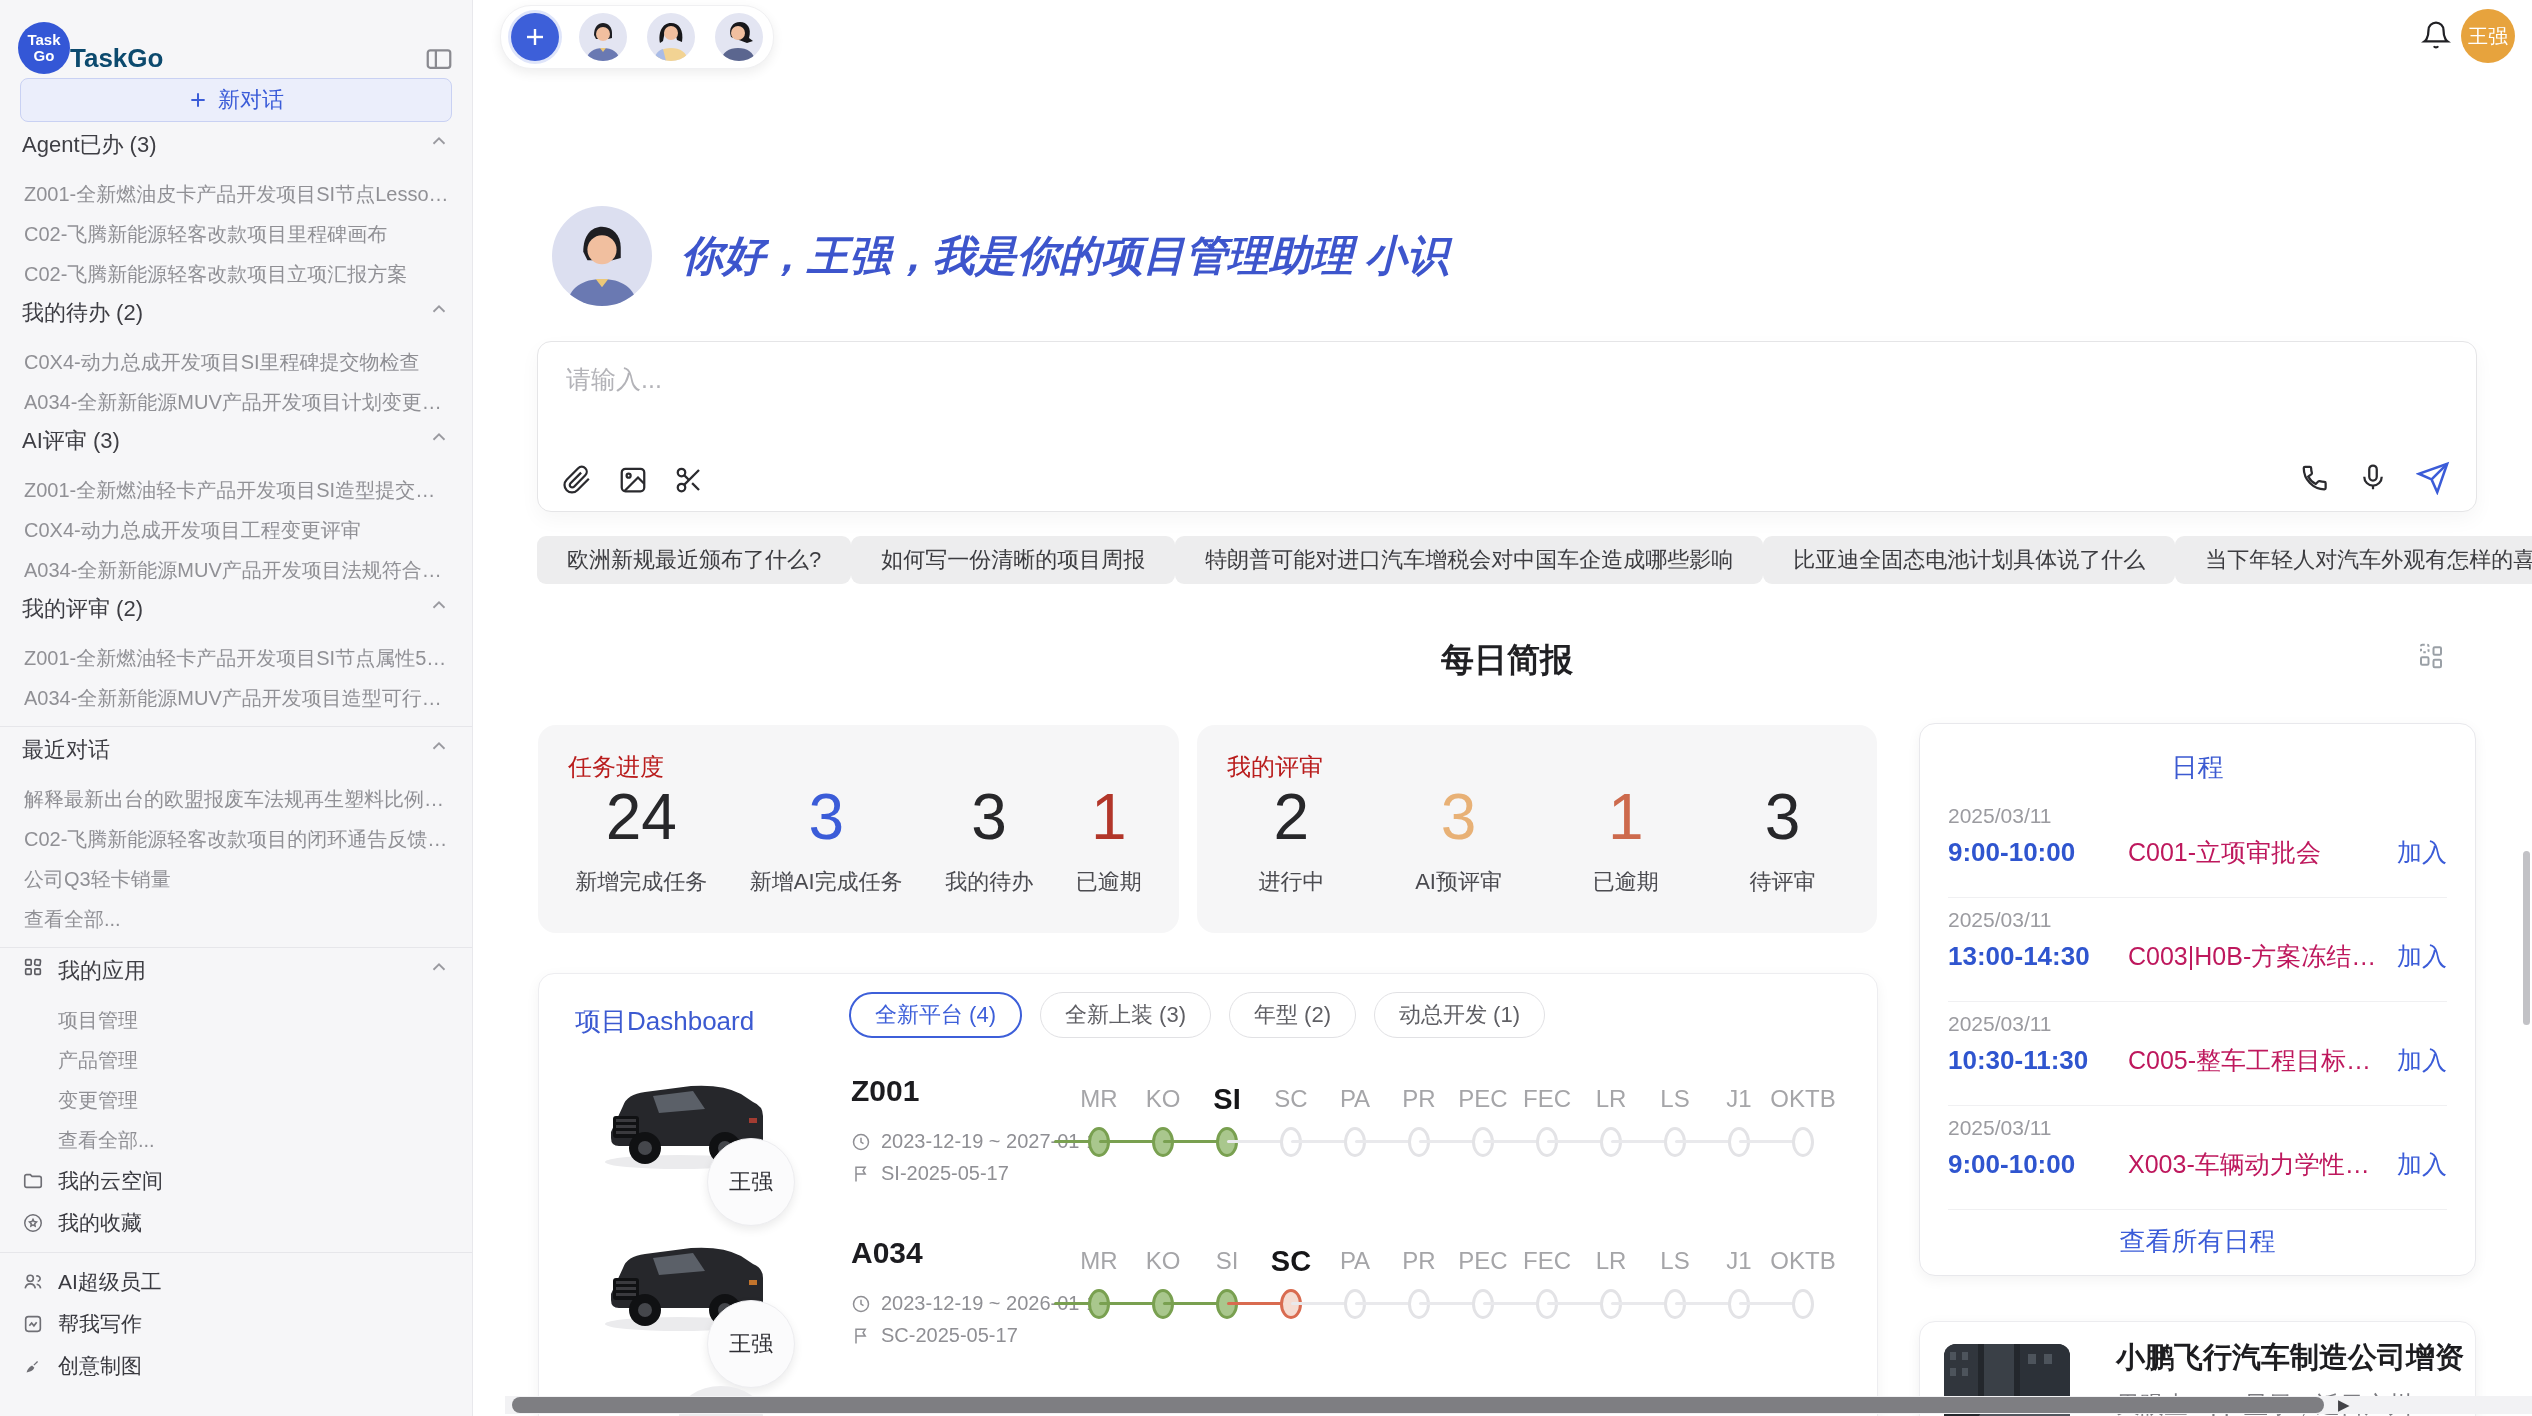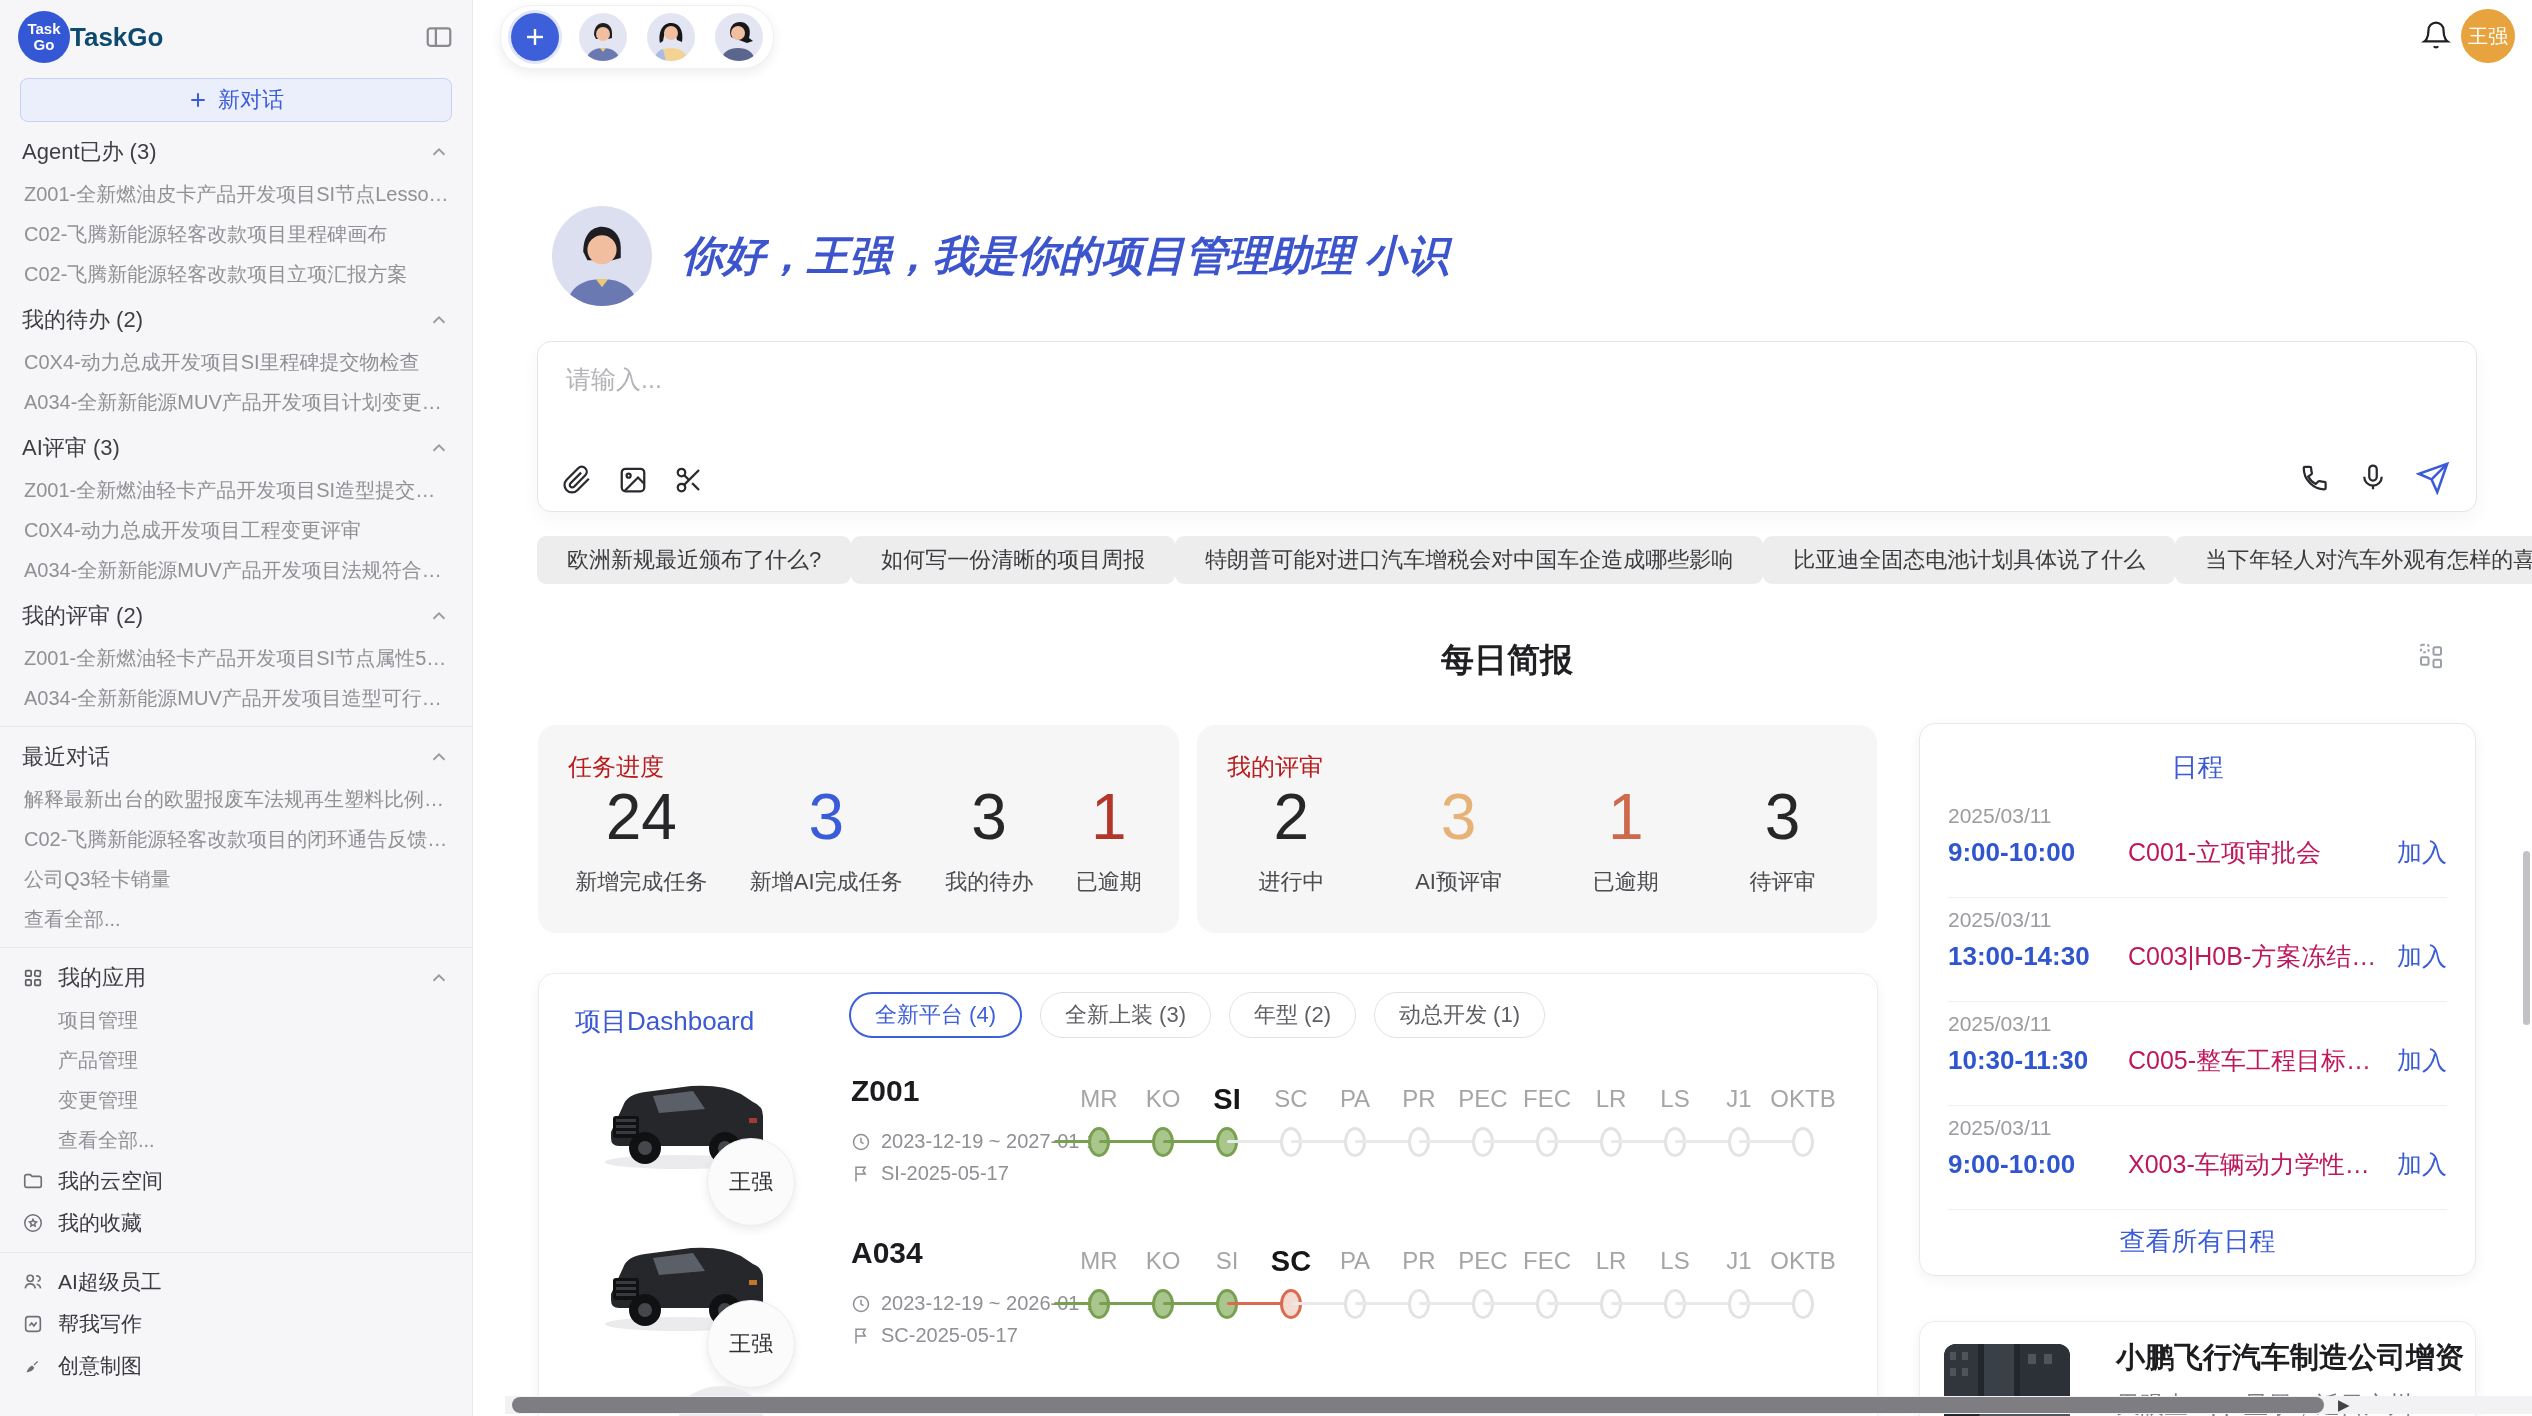--- a/index.html
+++ b/index.html
@@ -4,28 +4,28 @@
 <style>
   html,body{margin:0;padding:0}
   body{width:2532px;height:1416px;overflow:hidden;position:relative;background:#fff;
        font-family:"Liberation Sans","DejaVu Sans",sans-serif;color:#222}
   .abs{position:absolute}
   svg{display:block}
 
   
   #sidebar{position:absolute;left:0;top:0;width:473px;height:1416px;background:#f6f6f8;
            border-right:1px solid #e8e8ec;box-sizing:border-box;overflow:hidden}
-  .shead{display:flex;align-items:center;height:74px;padding:0 18px}
+  .shead{display:flex;align-items:flex-end;height:74px;padding:0 18px}
   .logo{width:52px;height:52px;border-radius:50%;background:#3457d6;color:#fff;display:flex;
         flex-direction:column;align-items:center;justify-content:center;font-size:15px;line-height:16px;font-weight:700}
   .brand{margin-left:0;font-size:26px;font-weight:700;color:#0c4a6e}
   .panel-btn{margin-left:auto;color:#8a8a90;cursor:pointer}
   .newchat{margin:4px 20px 8px;height:42px;border:1px solid #c9d1f3;background:#ebeefb;border-radius:8px;
            color:#3b5cd8;font-size:22px;display:flex;align-items:center;justify-content:center;gap:10px;font-weight:500;cursor:pointer}
-  .sec{display:flex;align-items:center;height:44px;margin-top:4px;padding:0 22px;font-size:22px;color:#3e3e44;cursor:pointer}
+  .sec{display:flex;align-items:flex-start;height:44px;margin-top:4px;padding:0 22px;font-size:22px;color:#3e3e44;cursor:pointer}
   .sec .chev{margin-left:auto;color:#9a9aa0}
   .sec .gicon{margin-right:14px;color:#5d5d63;display:flex}
   .item{height:40px;line-height:40px;padding:0 22px 0 24px;font-size:20px;color:#909095;
         white-space:nowrap;overflow:hidden;text-overflow:ellipsis;cursor:pointer}
   .subitem{padding-left:58px}
   .sdiv{border-top:1px solid #e6e6ea;margin:8px 0}
   .srow{display:flex;align-items:center;height:42px;padding:0 22px;font-size:21px;color:#3a3a40;gap:14px;cursor:pointer}
   .srow .ic{color:#6f6f75;display:flex}
 
   

